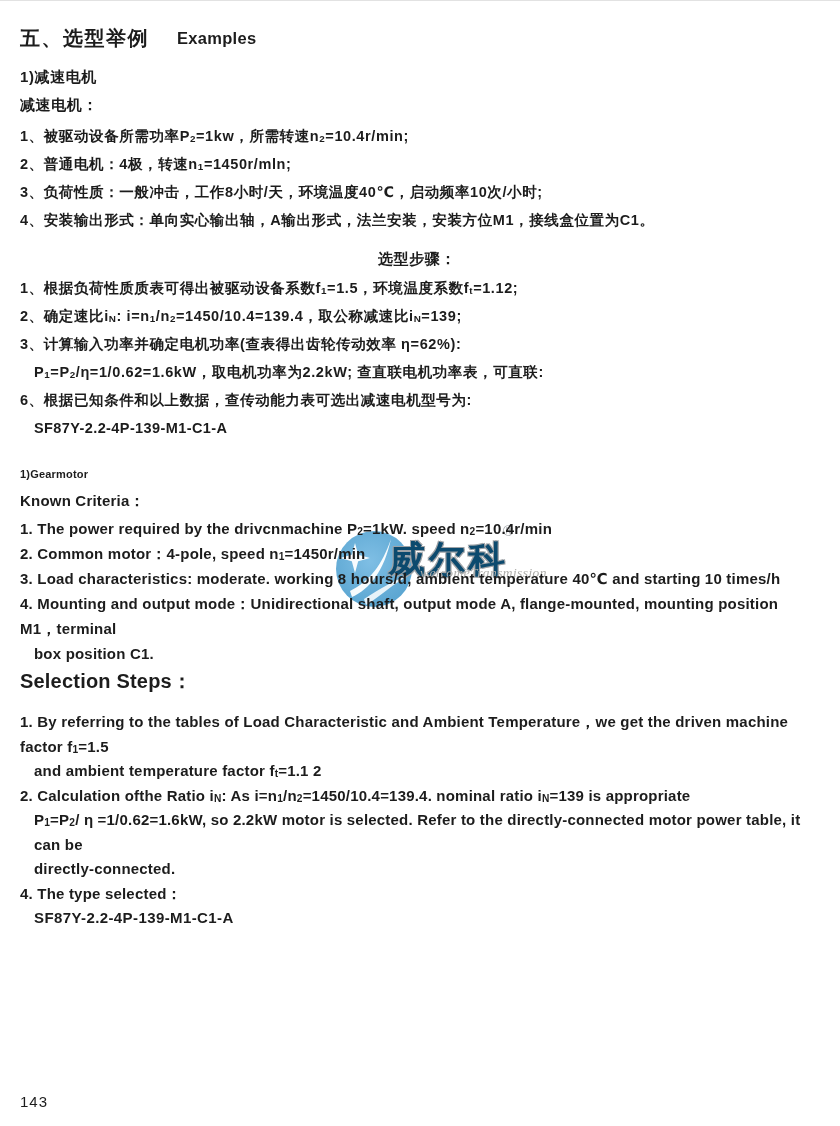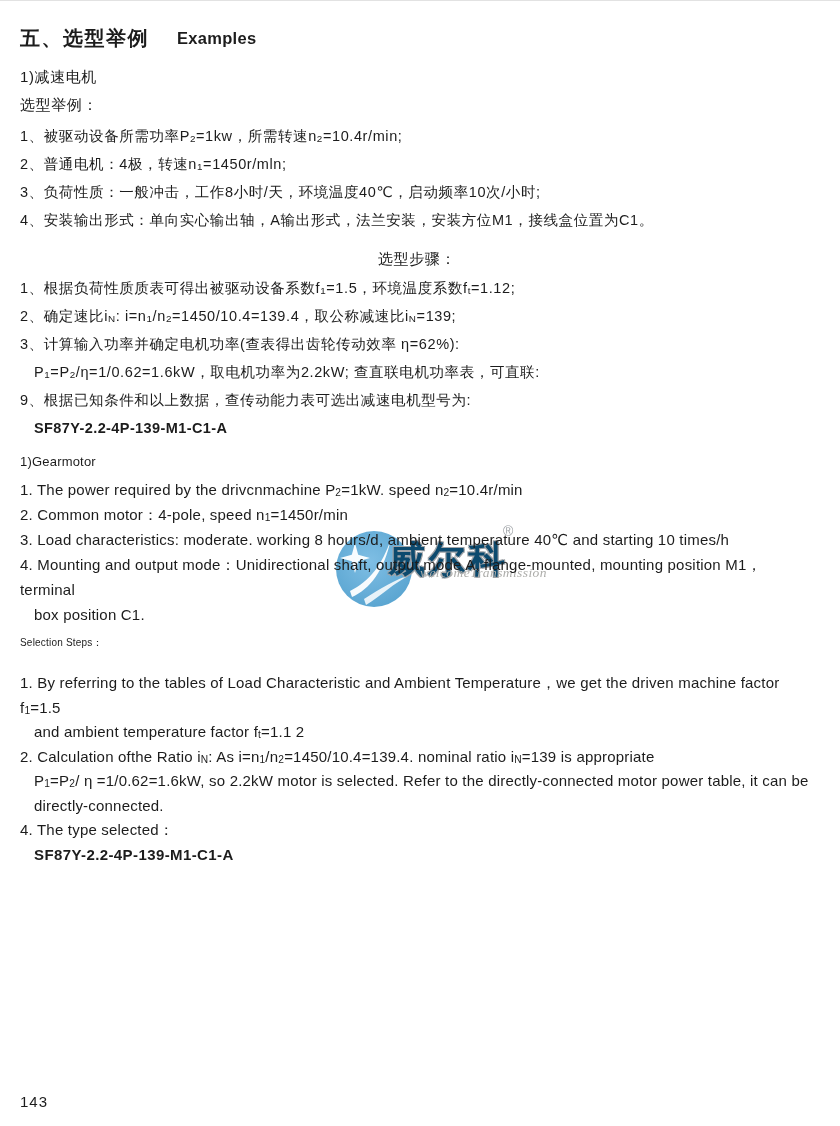--- a/index.html
+++ b/index.html
@@ -6,39 +6,39 @@
   .page{
     position:relative;
     width:840px;height:1126px;
     background:#ffffff;
     overflow:hidden;
     font-family:"Liberation Sans","DejaVu Sans",sans-serif;
     color:#1c1c1c;
     border-top:1px solid #e2e2e2;
   }
   .content{position:absolute;left:20px;top:26px;right:26px;z-index:1;}
-  p{margin:0;}
+  p{margin:0;font-weight:bold;}
   sub{font-size:68%;line-height:0;vertical-align:-0.12em;}
 
   .title-row{display:flex;align-items:center;gap:28px;height:22px;}
   .title-zh{font-size:20px;font-weight:bold;letter-spacing:1.5px;}
   .title-en{font-size:16.5px;font-weight:bold;letter-spacing:0.3px;}
 
   .zh{font-size:14.5px;line-height:28px;letter-spacing:0.6px;}
   .zh-h2{font-size:15px;margin-top:14px;}
   .zh-h3{font-size:15px;}
   .first-item{margin-top:3px;}
   .steps-head{margin-top:11px;text-align:center;}
   .first-step{margin-top:1px;}
 
   .en{font-size:15px;line-height:25px;letter-spacing:0.2px;}
   .en-step{line-height:24.5px;}
-  .en-h2{font-size:13px;line-height:24px;margin-top:8px;}
+  .en-h2{font-size:11px;line-height:24px;margin-top:20px;}
   .en-h3{font-size:15px;line-height:24px;margin-top:3px;}
-  .en-steps-head{font-size:10px;margin-top:3px;}
+  .en-steps-head{font-size:20px;margin-top:3px;}
   .en-first-step{margin-top:16px;}
 
   .ind{padding-left:14px;}
   .model{font-weight:bold;letter-spacing:0.4px;}
 
   .page-number{
     position:absolute;left:20px;top:1092px;z-index:1;
     font-size:15px;letter-spacing:1px;
   }
 
@@ -84,37 +84,38 @@
   </div>
 
   <div class="content">
 
     <div class="title-row">
       <span class="title-zh">五、选型举例</span>
       <span class="title-en">Examples</span>
     </div>
 
     <p class="zh zh-h2">1)减速电机</p>
-    <p class="zh zh-h3">选型举例：</p>
+    <p class="zh zh-h3">减速电机：</p>
 
     <p class="zh first-item">1、被驱动设备所需功率P<sub>2</sub>=1kw，所需转速n<sub>2</sub>=10.4r/min;</p>
     <p class="zh">2、普通电机：4极，转速n<sub>1</sub>=1450r/mln;</p>
     <p class="zh">3、负荷性质：一般冲击，工作8小时/天，环境温度40℃，启动频率10次/小时;</p>
     <p class="zh">4、安装输出形式：单向实心输出轴，A输出形式，法兰安装，安装方位M1，接线盒位置为C1。</p>
 
     <p class="zh zh-h3 steps-head">选型步骤：</p>
 
     <p class="zh first-step">1、根据负荷性质质表可得出被驱动设备系数f<sub>1</sub>=1.5，环境温度系数f<sub>t</sub>=1.12;</p>
     <p class="zh">2、确定速比i<sub>N</sub>: i=n<sub>1</sub>/n<sub>2</sub>=1450/10.4=139.4，取公称减速比i<sub>N</sub>=139;</p>
     <p class="zh">3、计算输入功率并确定电机功率(查表得出齿轮传动效率 η=62%):</p>
     <p class="zh ind">P<sub>1</sub>=P<sub>2</sub>/η=1/0.62=1.6kW，取电机功率为2.2kW; 查直联电机功率表，可直联:</p>
-    <p class="zh">9、根据已知条件和以上数据，查传动能力表可选出减速电机型号为:</p>
+    <p class="zh">6、根据已知条件和以上数据，查传动能力表可选出减速电机型号为:</p>
     <p class="zh ind model">SF87Y-2.2-4P-139-M1-C1-A</p>
 
     <p class="en en-h2">1)Gearmotor</p>
+    <p class="en en-h3">Known Criteria：</p>
 
     <p class="en first-item">1. The power required by the drivcnmachine P<sub>2</sub>=1kW. speed n<sub>2</sub>=10.4r/min</p>
     <p class="en">2. Common motor：4-pole, speed n<sub>1</sub>=1450r/min</p>
     <p class="en">3. Load characteristics: moderate. working 8 hours/d, ambient temperature 40℃ and starting 10 times/h</p>
     <p class="en">4. Mounting and output mode：Unidirectional shaft, output mode A, flange-mounted, mounting position M1，terminal</p>
     <p class="en ind">box position C1.</p>
 
     <p class="en en-steps-head">Selection Steps：</p>
 
     <p class="en en-step en-first-step">1. By referring to the tables of Load Characteristic and Ambient Temperature，we get the driven machine factor f<sub>1</sub>=1.5</p>

